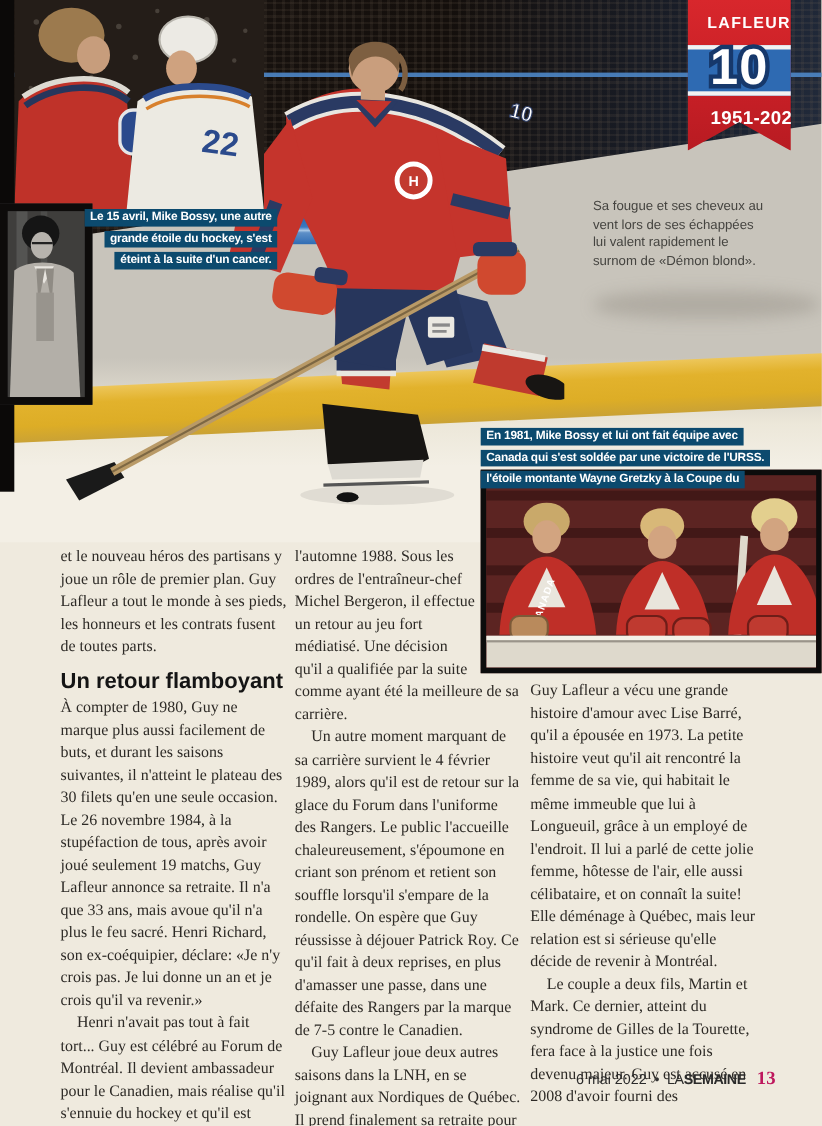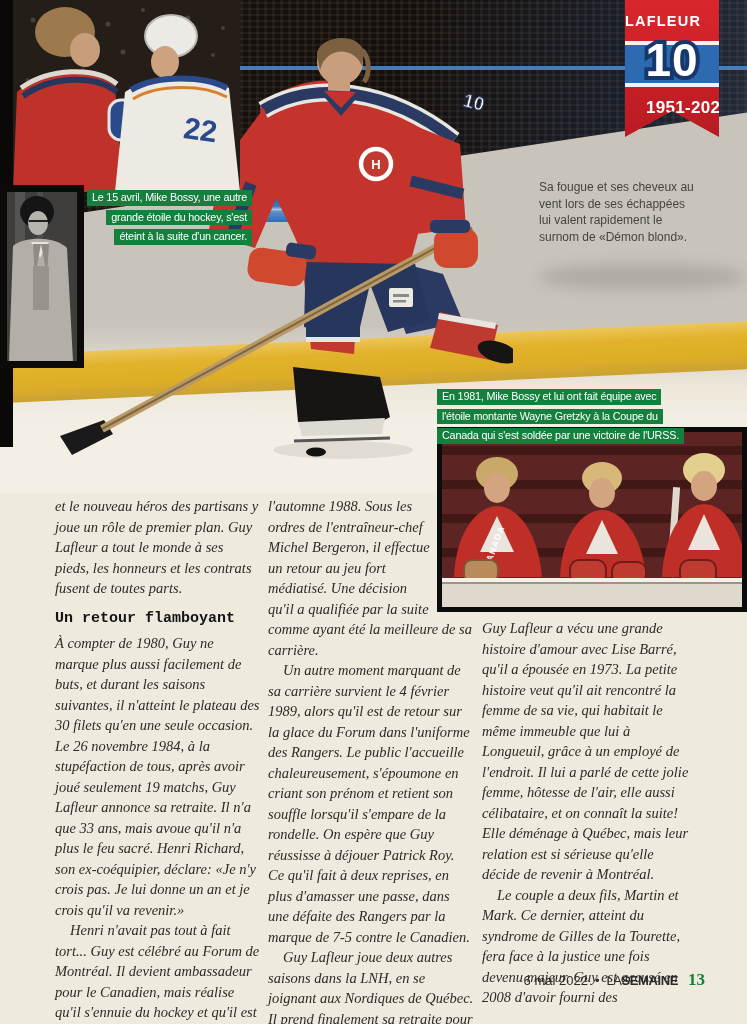--- a/index.html
+++ b/index.html
@@ -46,62 +46,62 @@
   }
   .inset-team{
     position:absolute;left:437px;top:427px;width:310px;height:185px;z-index:10;
     border:5px solid #0c0c0c;box-sizing:border-box;background:#521f1e;overflow:hidden;
   }
 
   
   .cap-box{z-index:22;position:absolute;}
   .cap-box .line{display:block;margin-bottom:1px;}
   .cap-box .line span{
-    display:inline-block;background:#15803d;color:#fff;
-    font-weight:400;font-size:10.8px;line-height:12.5px;letter-spacing:-0.2px;
+    display:inline-block;background:#0c4a6e;color:#fff;
+    font-weight:700;font-size:10.8px;line-height:12.5px;letter-spacing:-0.2px;
     padding:1px 5px 2px;
   }
   .cap-bossy{left:40px;top:187px;width:212px;text-align:right;}
   .cap-team{left:437px;top:386px;width:302px;text-align:left;}
   .cap-plain{
     position:absolute;left:539px;top:179px;width:176px;z-index:22;
     color:#454440;font-size:12px;line-height:16.5px;font-weight:400;
   }
 
   
   .ribbon{
     position:absolute;left:625px;top:0;width:94px;height:137px;z-index:30;
     background:linear-gradient(180deg,#d8272c 0%,#c71f26 60%,#b81b22 100%);
     clip-path:polygon(0 0,100% 0,100% 100%,50% 81%,0 100%);
   }
-  .ribbon-name{margin-top:13px;text-align:left;font-weight:800;font-size:14.5px;letter-spacing:1.2px;color:#fff;}
+  .ribbon-name{margin-top:13px;text-align:right;font-weight:800;font-size:14.5px;letter-spacing:1.2px;color:#fff;}
   .ribbon-stripe{position:absolute;left:0;top:41px;width:100%;height:38px;background:#2e6ab2;border-top:4px solid #f2f2f2;border-bottom:4px solid #f2f2f2;}
   .ribbon-num-svg{position:absolute;left:0;top:26px;width:94px;height:66px;}
   .ribbon-years{position:absolute;top:98px;left:16px;width:100%;text-align:center;font-weight:700;font-size:17px;letter-spacing:.3px;color:#fff;}
 
   
   .col{
     position:absolute;font-family:"Liberation Serif",serif;
     font-size:14.5px;line-height:20.5px;color:#2d2a26;text-align:left;
   }
-  .col p{margin:0;font-style:italic;}
+  .col p{margin:0;}
   .col p.ind{text-indent:15px;}
-  .col h3{font-family:Liberation Mono, monospace;font-weight:700;font-size:15px;color:#141414;margin:10px 0 4px;}
+  .col h3{font-family:Liberation Sans, sans-serif;font-weight:700;font-size:20px;color:#141414;margin:10px 0 4px;}
   .col1{left:55px;top:496px;width:206px;}
   .col2{left:268px;top:496px;width:206px;}
   .col3{left:482px;top:618px;width:208px;}
   .wrap-spacer{float:right;width:40px;height:118px;}
 
   
   .footer{position:absolute;left:0;top:970px;width:705px;text-align:right;color:#2a2a2a;font-size:13px;z-index:5;}
   .footer .sep{margin:0 7px;color:#333;}
   .footer .mag{letter-spacing:-0.4px;}
   .footer .mag .la{font-weight:500;}
   .footer .mag .sem{font-weight:800;}
-  .footer .pg{font-family:"Liberation Serif",serif;font-weight:700;font-size:17px;margin-left:10px;color:#15803d;}
+  .footer .pg{font-family:"Liberation Serif",serif;font-weight:700;font-size:17px;margin-left:10px;color:#be185d;}
 </style>
 </head>
 <body>
 
 <div class="hero">
   <div class="hero-base"></div>
   <div class="hero-crowd"></div>
   <div class="blue-line"></div>
   <div class="blue-band"></div>
   <div class="smudge"></div>
@@ -261,22 +261,22 @@
 
   <div class="cap-plain">
     <div>Sa fougue et ses cheveux au</div>
     <div>vent lors de ses échappées</div>
     <div>lui valent rapidement le</div>
     <div>surnom de «Démon blond».</div>
   </div>
 
   <div class="cap-box cap-team">
     <span class="line"><span>En 1981, Mike Bossy et lui ont fait équipe avec</span></span>
+    <span class="line"><span>Canada qui s'est soldée par une victoire de l'URSS.</span></span>
     <span class="line"><span>l'étoile montante Wayne Gretzky à la Coupe du</span></span>
-    <span class="line"><span>Canada qui s'est soldée par une victoire de l'URSS.</span></span>
   </div>
 
   <div class="ribbon">
     <div class="ribbon-name">LAFLEUR</div>
     <div class="ribbon-stripe"></div>
     <svg class="ribbon-num-svg" viewBox="0 0 94 66">
       <text x="47" y="50" text-anchor="middle" font-family="Liberation Sans,sans-serif" font-size="46" font-weight="bold" letter-spacing="1" fill="#ffffff" stroke="#16386b" stroke-width="8" paint-order="stroke">10</text>
     </svg>
     <div class="ribbon-years">1951-2022</div>
   </div>

